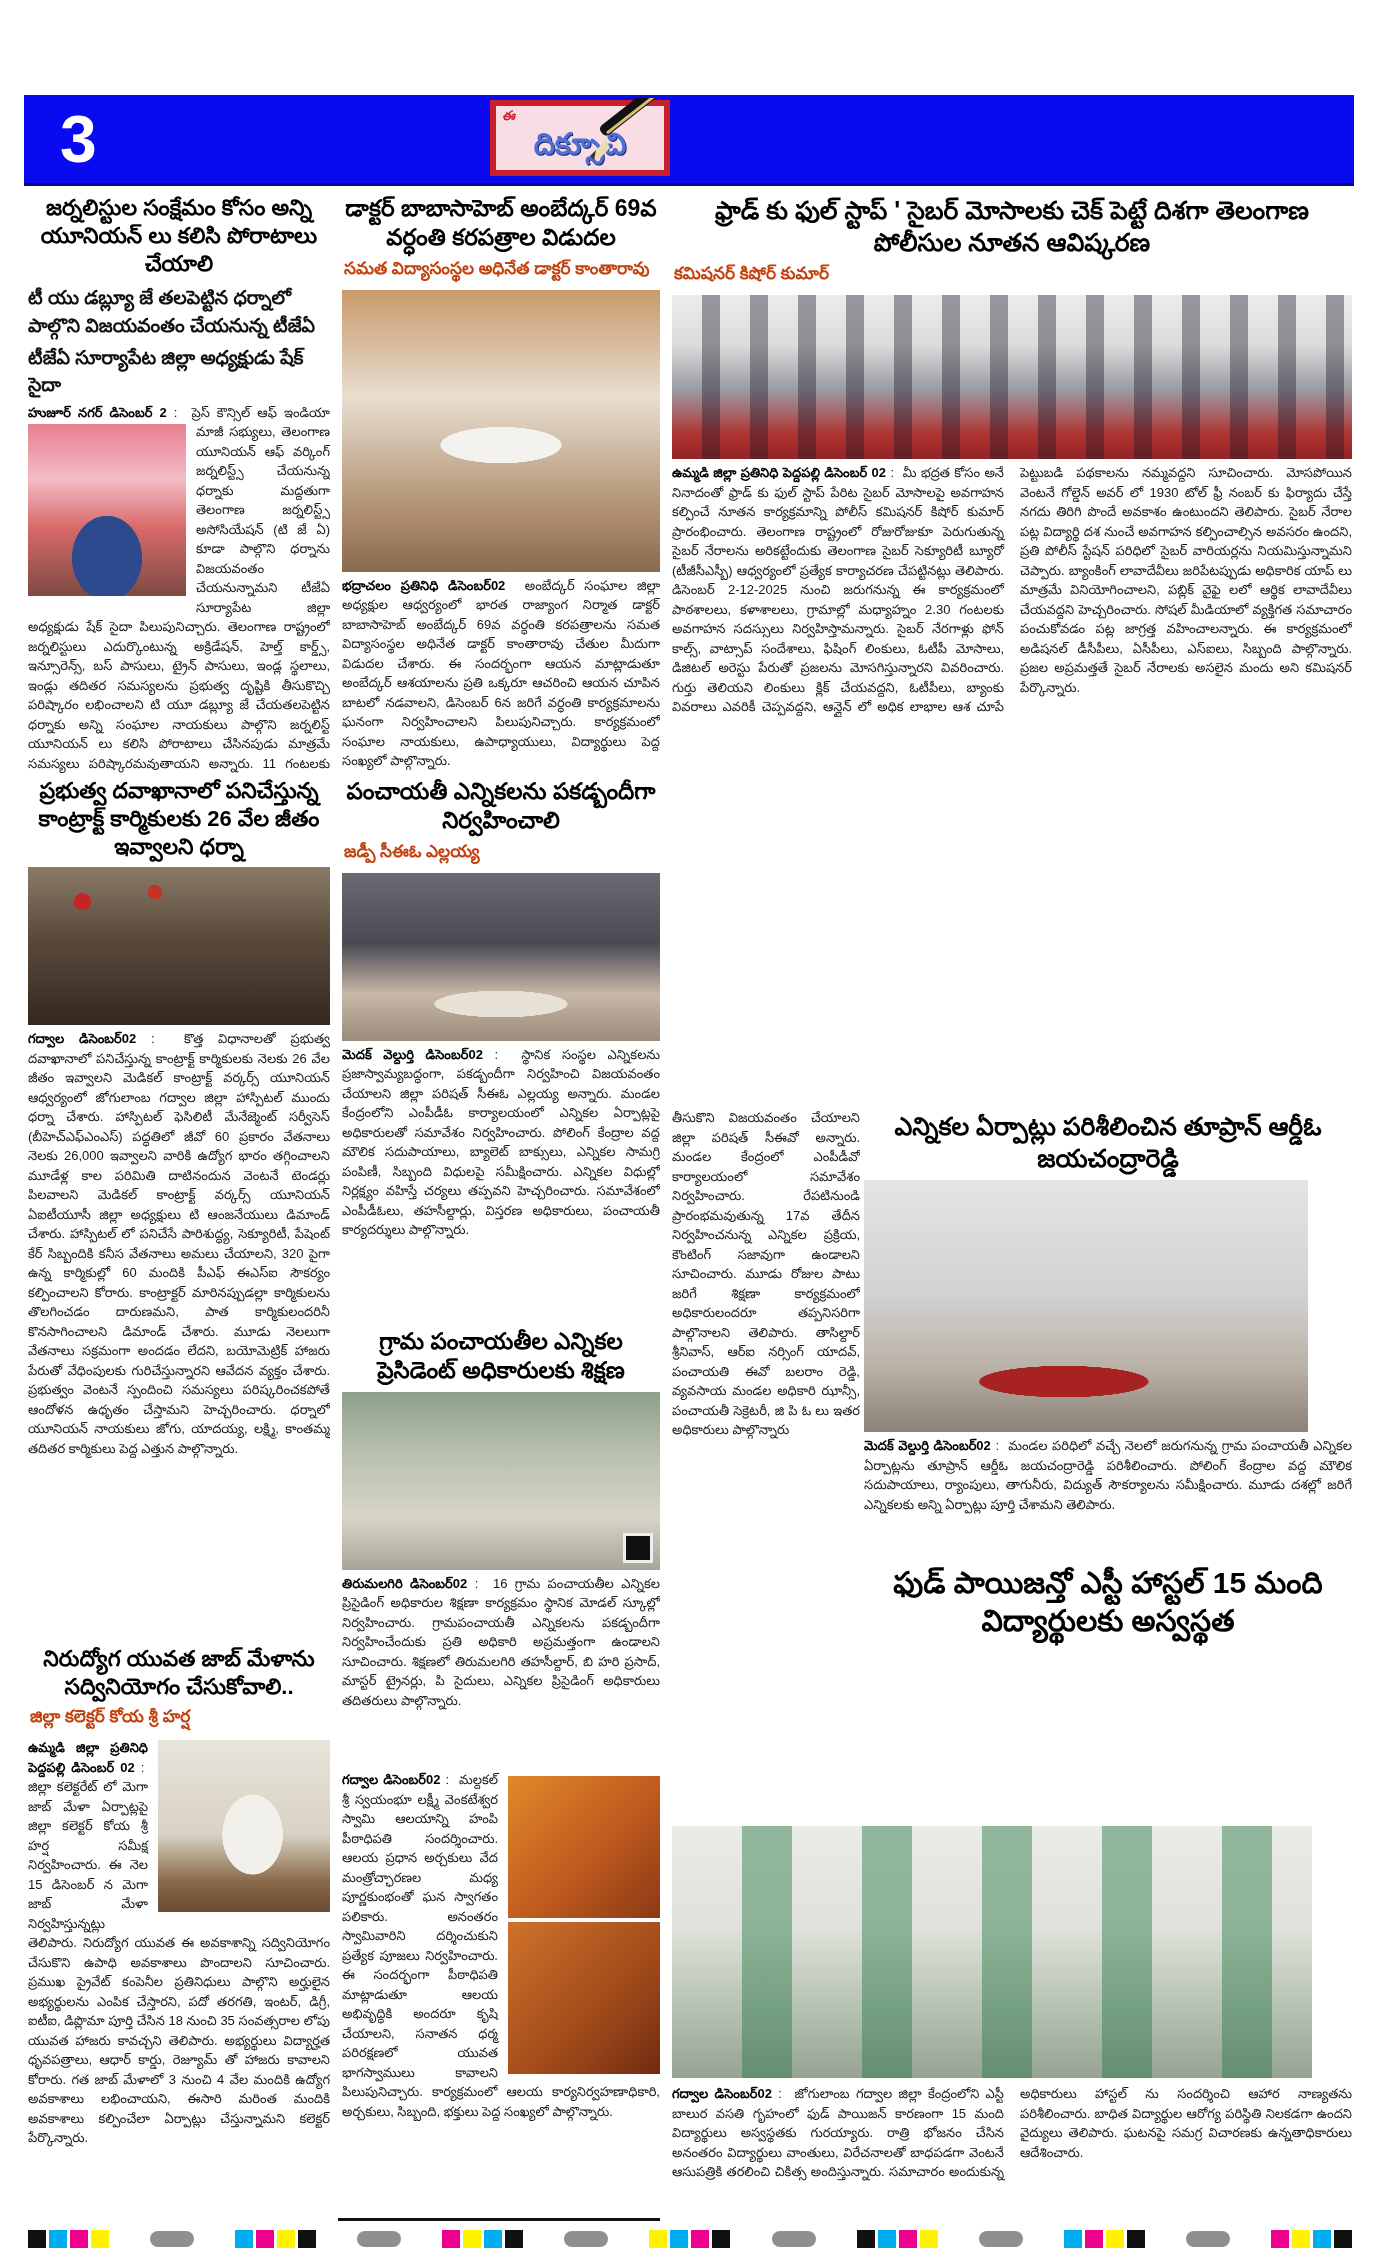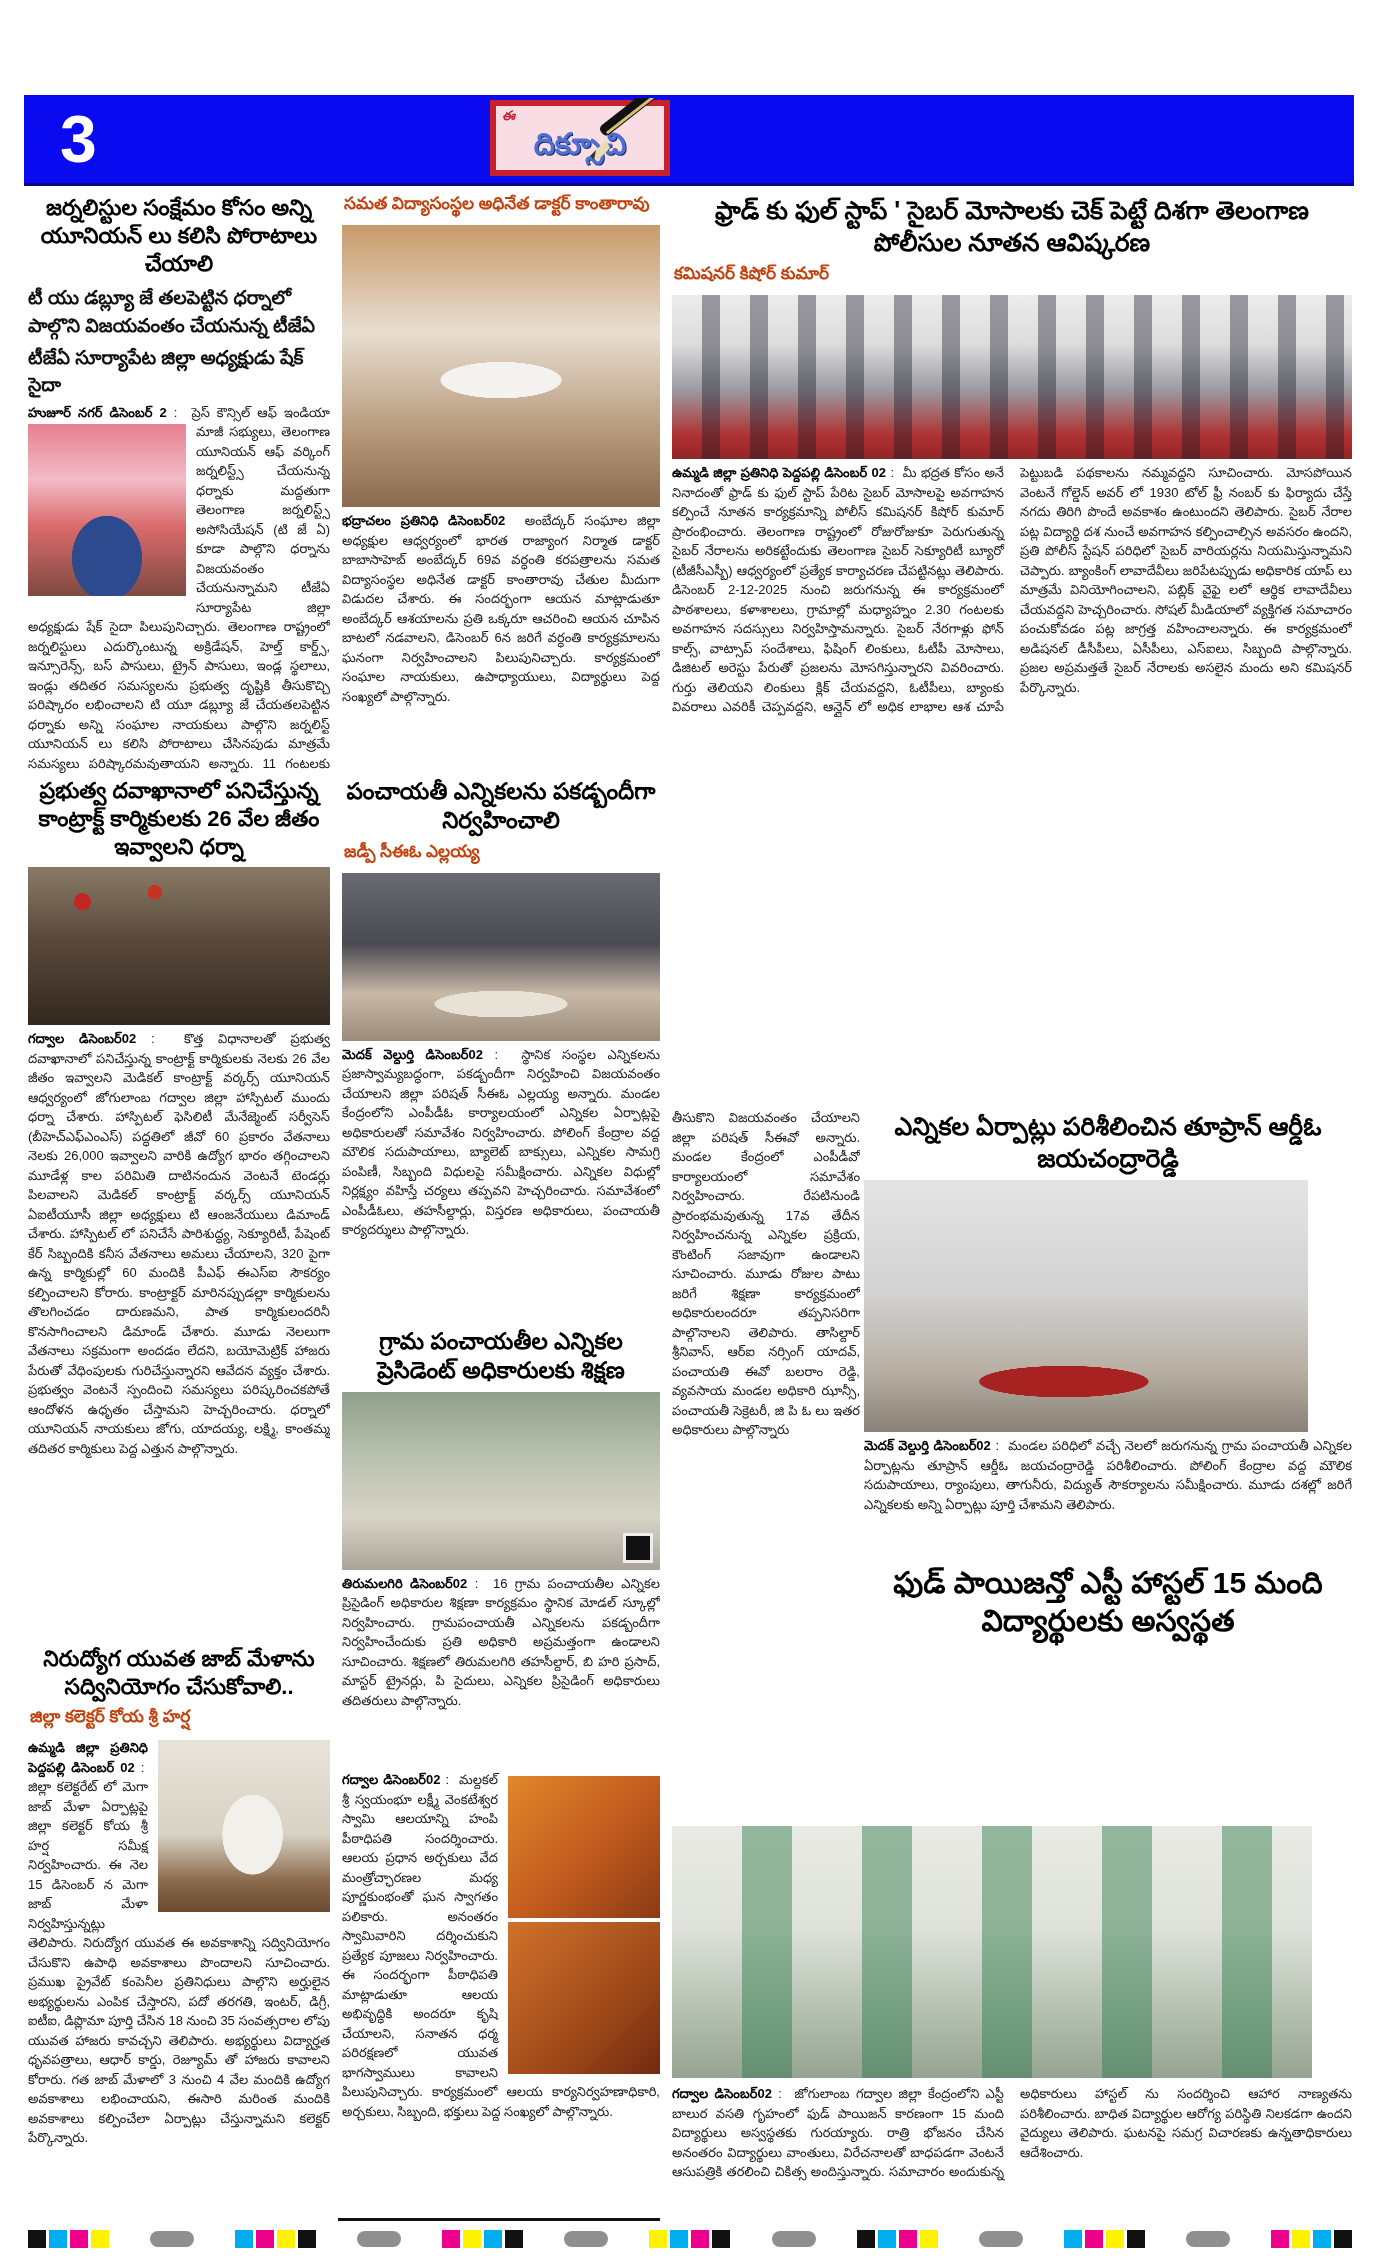--- a/index.html
+++ b/index.html
@@ -128,20 +128,21 @@
       <span class="dateline">ఉమ్మడి జిల్లా ప్రతినిధి పెద్దపల్లి డిసెంబర్ 02</span>&nbsp;:&nbsp;
       <span>జిల్లా కలెక్టరేట్ లో మెగా జాబ్ మేళా ఏర్పాట్లపై జిల్లా కలెక్టర్ కోయ శ్రీ హర్ష సమీక్ష నిర్వహించారు. ఈ నెల 15 డిసెంబర్ న మెగా జాబ్ మేళా నిర్వహిస్తున్నట్లు తెలిపారు. నిరుద్యోగ యువత ఈ అవకాశాన్ని సద్వినియోగం చేసుకొని ఉపాధి అవకాశాలు పొందాలని సూచించారు. ప్రముఖ ప్రైవేట్ కంపెనీల ప్రతినిధులు పాల్గొని అర్హులైన అభ్యర్థులను ఎంపిక చేస్తారని, పదో తరగతి, ఇంటర్, డిగ్రీ, ఐటీఐ, డిప్లొమా పూర్తి చేసిన 18 నుంచి 35 సంవత్సరాల లోపు యువత హాజరు కావచ్చని తెలిపారు. అభ్యర్థులు విద్యార్హత ధృవపత్రాలు, ఆధార్ కార్డు, రెజ్యూమ్ తో హాజరు కావాలని కోరారు. గత జాబ్ మేళాలో 3 నుంచి 4 వేల మందికి ఉద్యోగ అవకాశాలు లభించాయని, ఈసారి మరింత మందికి అవకాశాలు కల్పించేలా ఏర్పాట్లు చేస్తున్నామని కలెక్టర్ పేర్కొన్నారు.</span>
     </div>
   </div>
 
 </div>
 
 <div id="col2" class="col">
 
   <div class="art" style="height:583px;">
+    <div class="hl hl-23">డాక్టర్ బాబాసాహెబ్ అంబేద్కర్ 69వ వర్ధంతి కరపత్రాల విడుదల</div>
     <div class="subhead subhead-c">సమత విద్యాసంస్థల అధినేత డాక్టర్ కాంతారావు</div>
     <div class="ph ph-m1"></div>
     <div class="bodytxt">
       <span class="dateline">భద్రాచలం ప్రతినిధి డిసెంబర్02</span>&nbsp;
       <span>అంబేద్కర్ సంఘాల జిల్లా అధ్యక్షుల ఆధ్వర్యంలో భారత రాజ్యాంగ నిర్మాత డాక్టర్ బాబాసాహెబ్ అంబేద్కర్ 69వ వర్ధంతి కరపత్రాలను సమత విద్యాసంస్థల అధినేత డాక్టర్ కాంతారావు చేతుల మీదుగా విడుదల చేశారు. ఈ సందర్భంగా ఆయన మాట్లాడుతూ అంబేద్కర్ ఆశయాలను ప్రతి ఒక్కరూ ఆచరించి ఆయన చూపిన బాటలో నడవాలని, డిసెంబర్ 6న జరిగే వర్ధంతి కార్యక్రమాలను ఘనంగా నిర్వహించాలని పిలుపునిచ్చారు. కార్యక్రమంలో సంఘాల నాయకులు, ఉపాధ్యాయులు, విద్యార్థులు పెద్ద సంఖ్యలో పాల్గొన్నారు.</span>
     </div>
   </div>
 
   <div class="art" style="height:550px;">
     <div class="hl hl-23">పంచాయతీ ఎన్నికలను పకడ్బందీగా నిర్వహించాలి</div>

